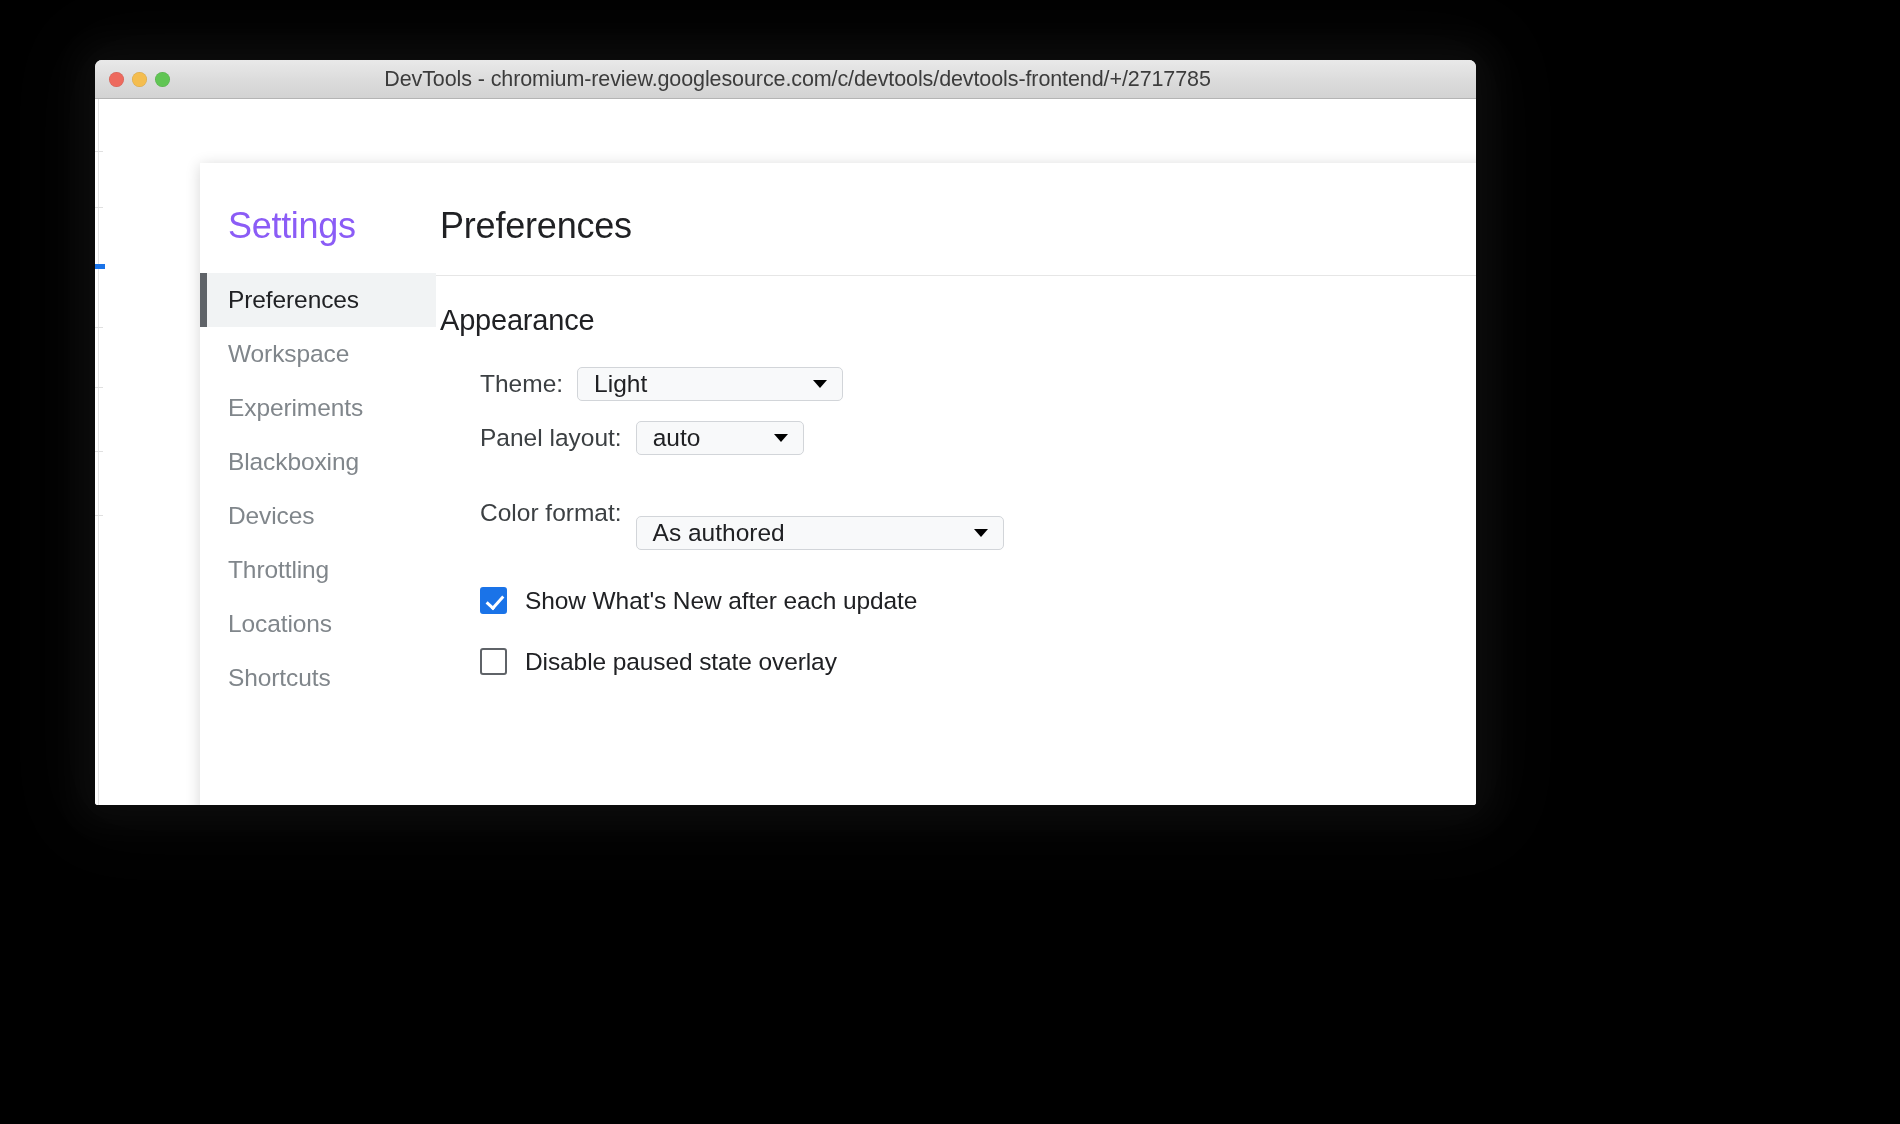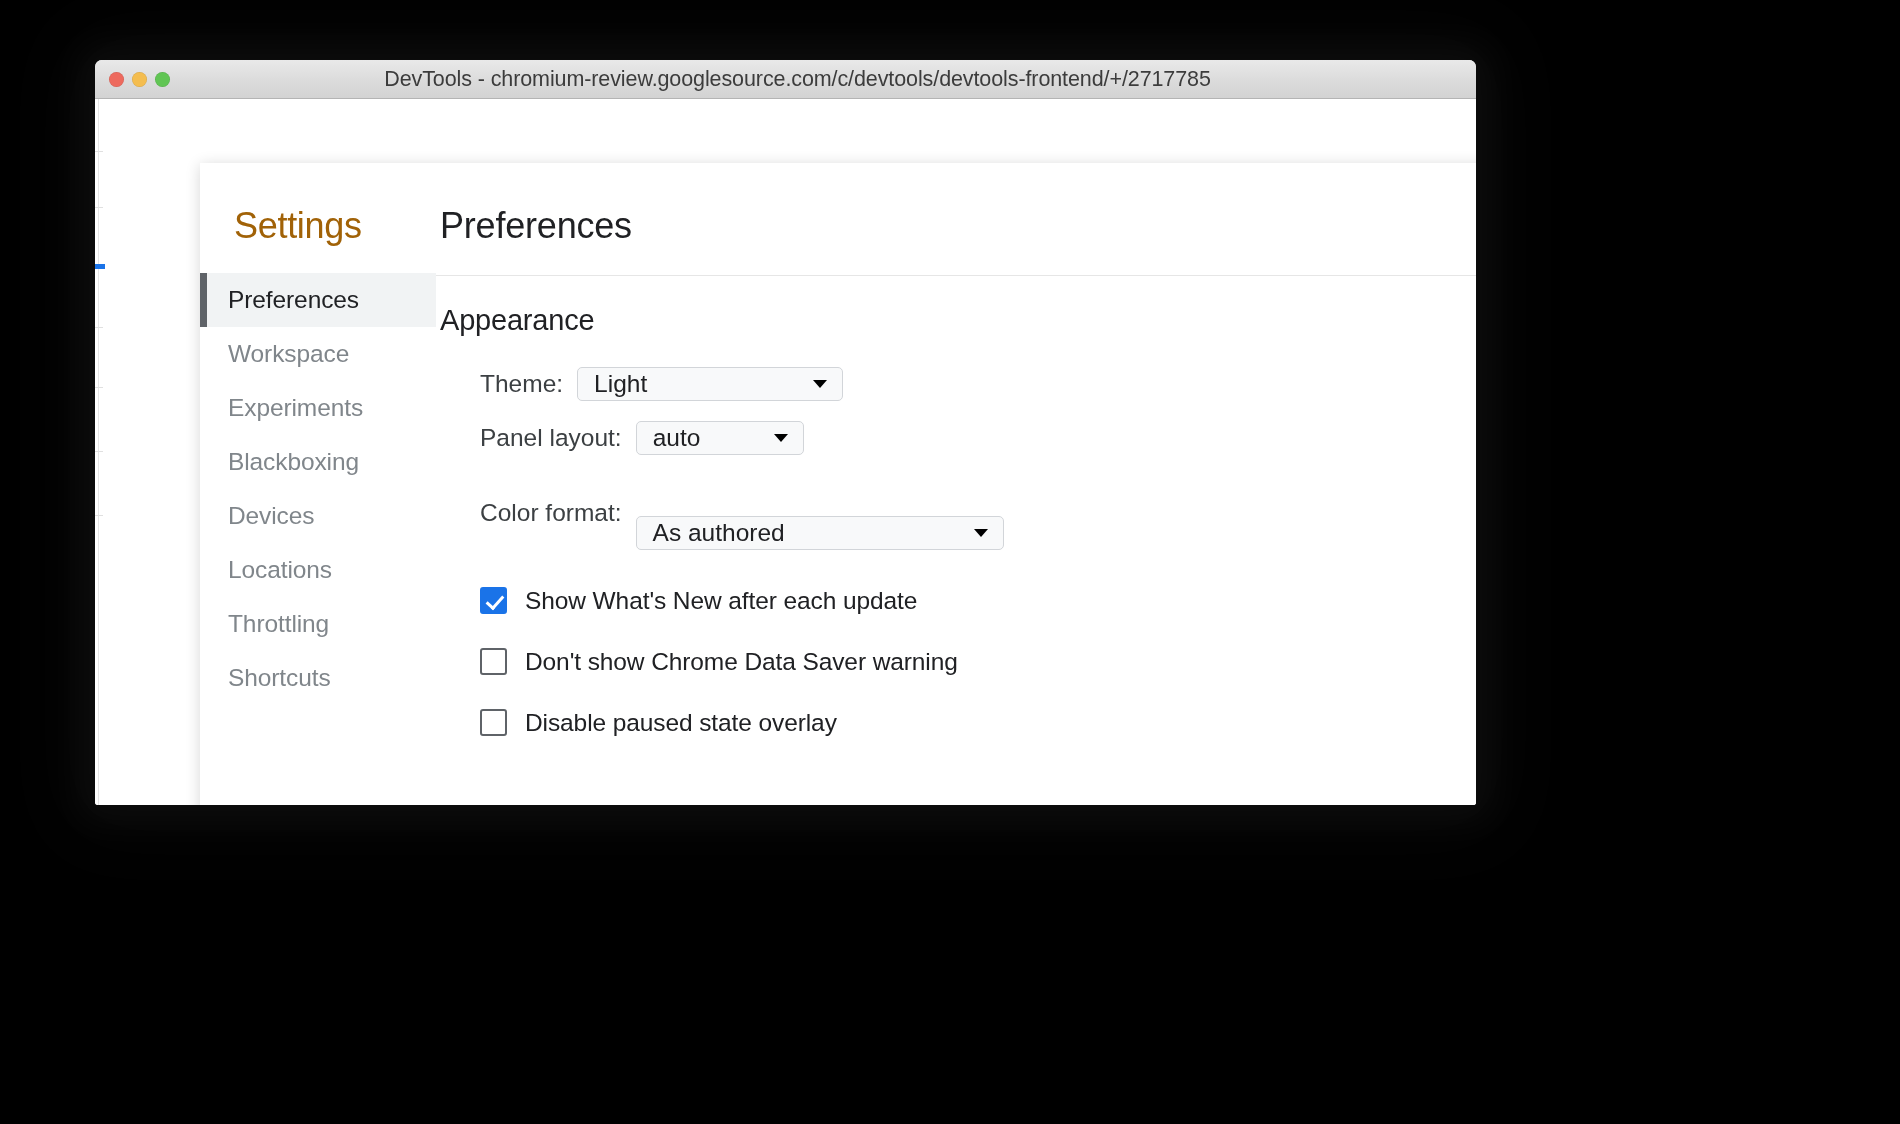--- a/index.html
+++ b/index.html
@@ -119,26 +119,25 @@
     display: flex;
   }
   .sidebar {
     width: 236px;
     flex: 0 0 236px;
     padding-top: 42px;
     background: #ffffff;
   }
   .sidebar-title {
     font-size: 36px;
-    color: #a16207;
+    color: #8b5cf6;
     font-weight: 400;
     padding-left: 28px;
     margin-bottom: 26px;
     letter-spacing: -0.3px;
-    margin-left: 6px;
   }
   .sidebar-list { list-style: none; margin: 0; padding: 0; }
   .sidebar-item {
     position: relative;
     height: 54px;
     display: flex;
     align-items: center;
     padding-left: 28px;
     font-size: 24.5px;
     color: #80868b;
@@ -315,24 +314,24 @@
             <li class="sidebar-item">
               <span>Experiments</span>
             </li>
             <li class="sidebar-item">
               <span>Blackboxing</span>
             </li>
             <li class="sidebar-item">
               <span>Devices</span>
             </li>
             <li class="sidebar-item">
+              <span>Throttling</span>
+            </li>
+            <li class="sidebar-item">
               <span>Locations</span>
-            </li>
-            <li class="sidebar-item">
-              <span>Throttling</span>
             </li>
             <li class="sidebar-item">
               <span>Shortcuts</span>
             </li>
           </ul>
         </div>
 
         <div class="content">
 
           <div class="content-title">Preferences</div>
@@ -366,24 +365,20 @@
                 <span class="select-arrow"></span>
               </span>
             </div>
 
 
             <div class="checkbox-row">
               <span class="cb checked"></span>
               <span class="cb-label">Show What's New after each update</span>
             </div>
 
-            <div class="checkbox-row">
-              <span class="cb"></span>
-              <span class="cb-label">Don't show Chrome Data Saver warning</span>
-            </div>
 
             <div class="checkbox-row">
               <span class="cb"></span>
               <span class="cb-label">Disable paused state overlay</span>
             </div>
 
           </div>
 
         </div>
       </div>

